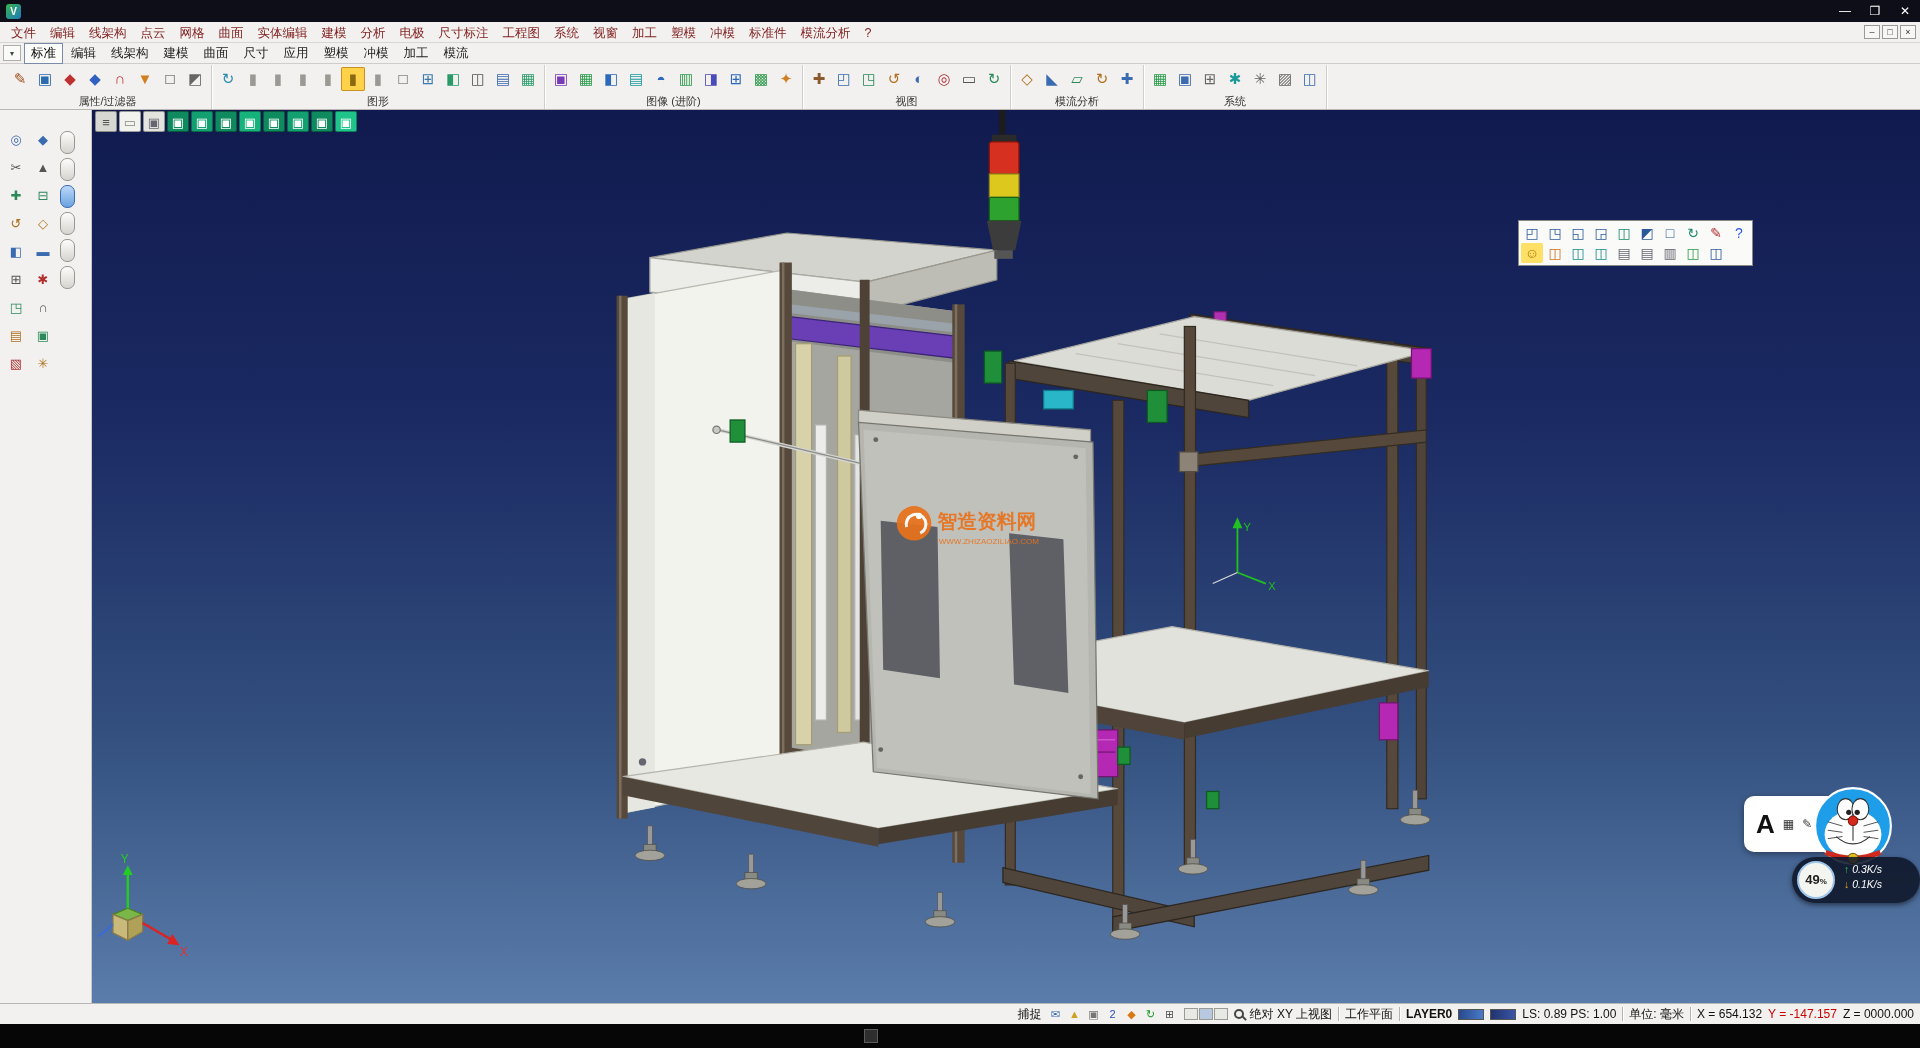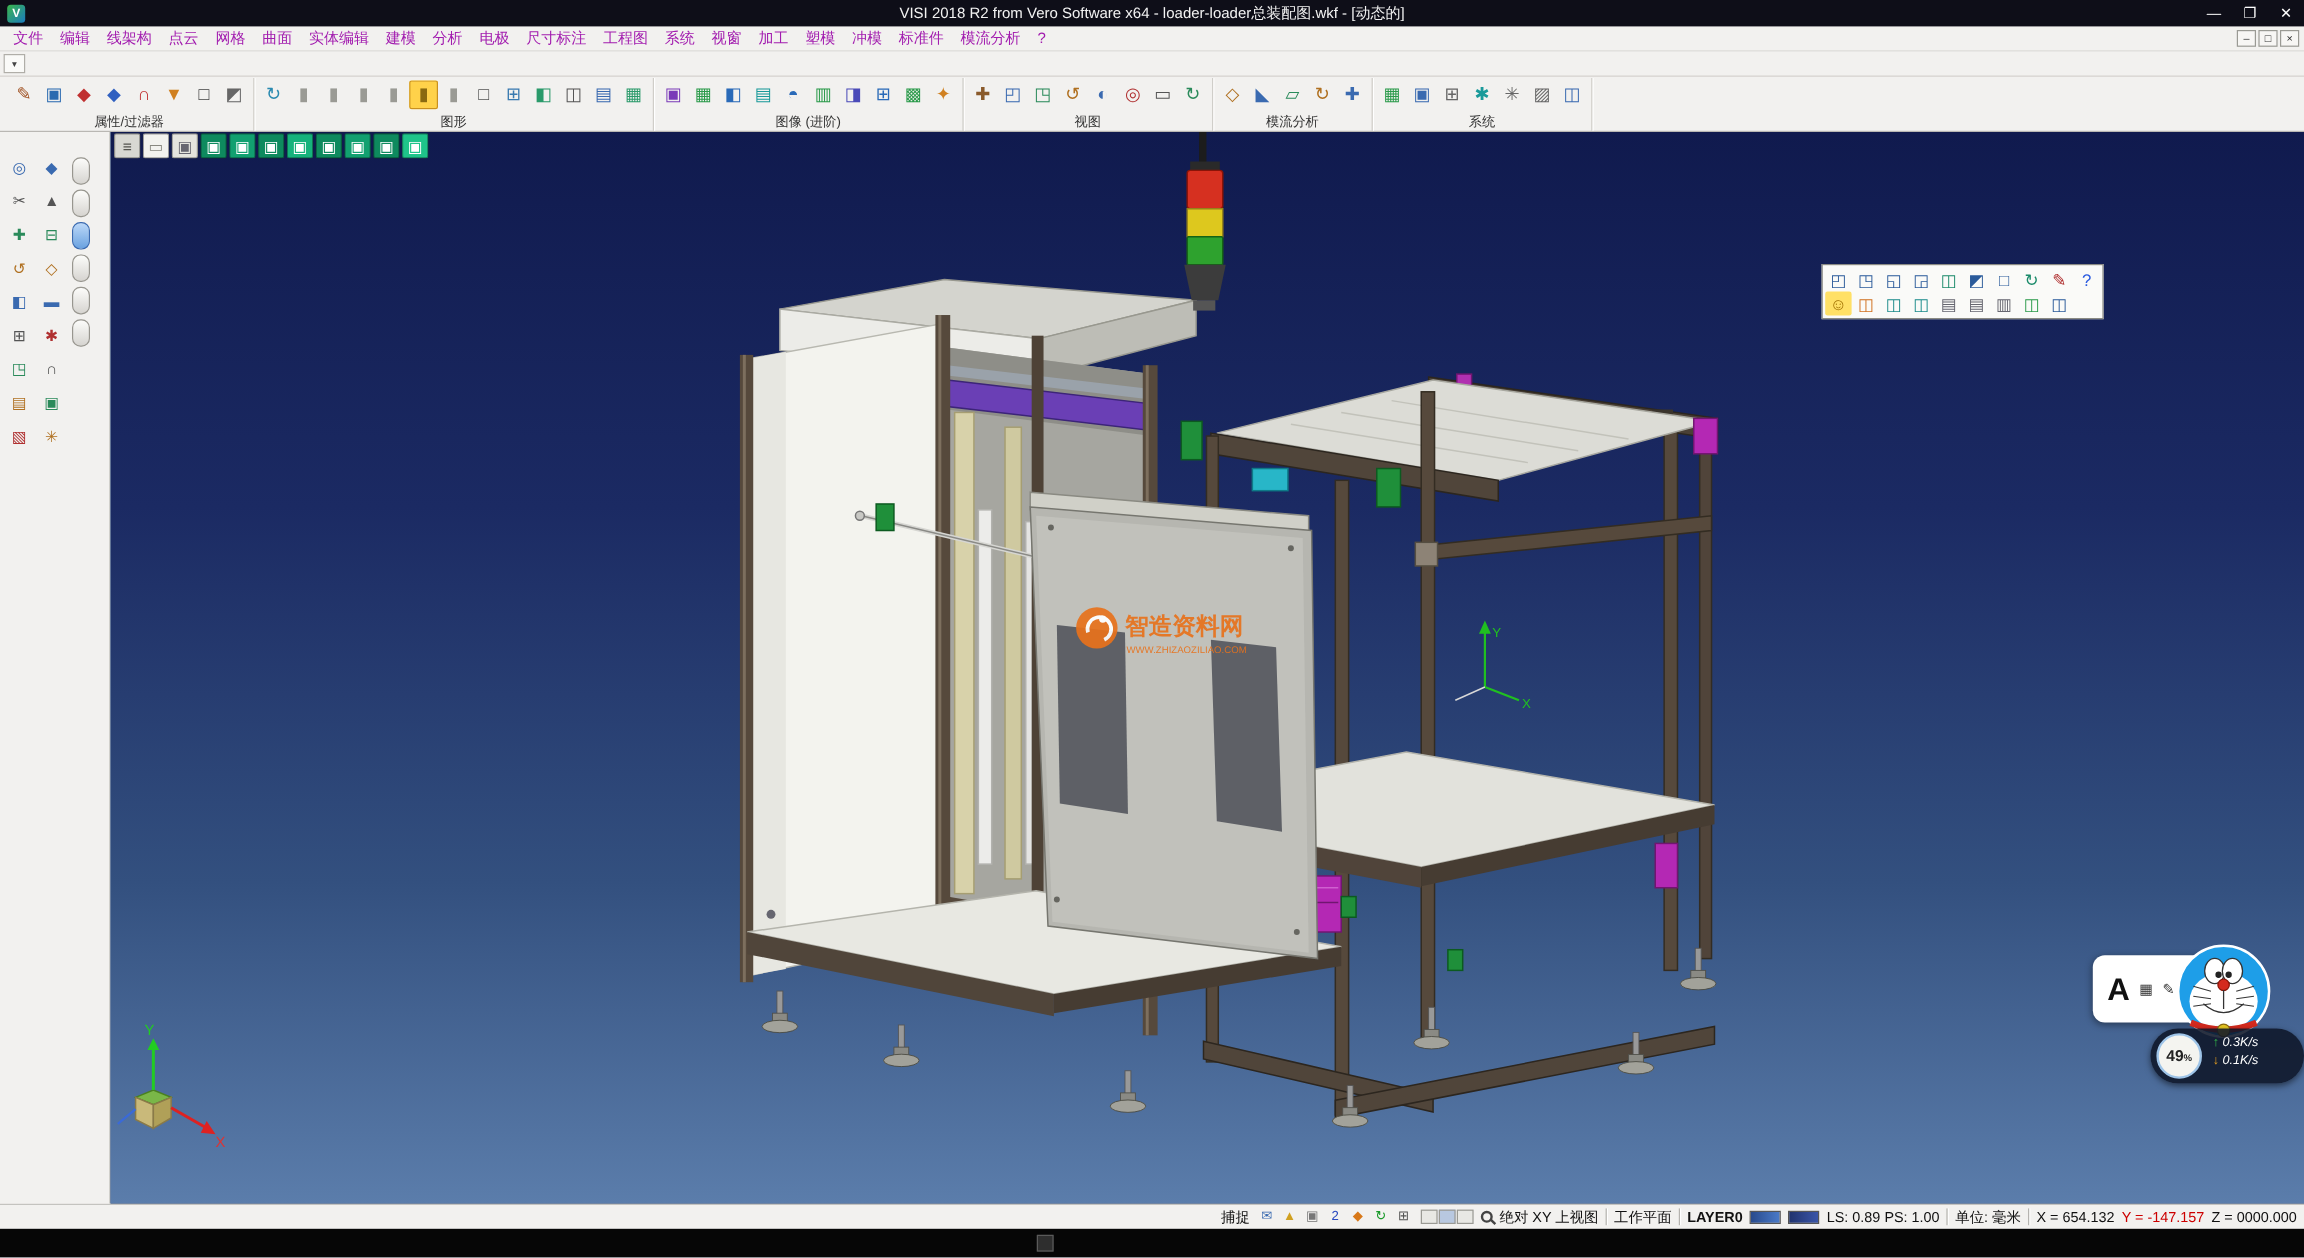--- a/index.html
+++ b/index.html
@@ -10,21 +10,21 @@
   .titlebar{height:22px;background:#0e0e18;display:flex;align-items:center;position:relative;color:#eee;}
   .app-icon{width:15px;height:15px;margin-left:6px;border-radius:3px;
     background:linear-gradient(135deg,#3ab54a,#1a7ac0);color:#fff;font-size:10px;font-weight:bold;
     text-align:center;line-height:15px;}
   .title{position:absolute;left:0;right:0;text-align:center;font-size:12.5px;color:#f2f2f2;}
   .win-controls{margin-left:auto;display:flex;z-index:2;}
   .wc{width:30px;height:22px;text-align:center;line-height:22px;font-size:12px;color:#fff;}
 
   
   .menubar{height:21px;background:#f2f1ef;border-bottom:1px solid #d8d6d2;display:flex;align-items:center;padding-left:4px;}
-  .menu-item{font-size:12.5px;color:#a21caf;padding:2px 7px;}
+  .menu-item{font-size:12.5px;color:#7f1d1d;padding:2px 7px;}
   .mdi-controls{margin-left:auto;display:flex;gap:2px;margin-right:4px;}
   .mdi{width:16px;height:14px;border:1px solid #9a9a94;background:#f7f6f4;font-size:9px;
     text-align:center;line-height:12px;color:#333;}
 
   
   .tabbar{height:21px;background:#f2f1ef;border-bottom:1px solid #cfcdc9;display:flex;align-items:center;padding-left:3px;}
   .tab-dd{width:18px;height:16px;border:1px solid #b0aea8;background:#fafaf8;font-size:8px;
     text-align:center;line-height:15px;color:#444;margin-right:3px;}
   .tab{font-size:12.5px;color:#222;padding:1px 6px;border:1px solid transparent;margin-right:1px;}
   .tab.active{background:#fbfbf9;border:1px solid #7a8aa8;color:#000;}
@@ -96,39 +96,51 @@
 
   
   .taskbar{height:24px;background:#060606;position:relative;}
   .task-item{position:absolute;left:864px;top:5px;width:14px;height:14px;background:#2e2e2e;border:1px solid #5a5a5a;}
 </style>
 </head>
 <body>
 
 <div class="titlebar">
   <span class="app-icon">V</span>
-  <span class="title">VISI 2018 R2 from Vero Software x64 - loader-loader总装配图.wkf - [动态的]</span>
   <span class="win-controls">
     <span class="wc">—</span>
     <span class="wc">❐</span>
     <span class="wc">✕</span>
   </span>
 </div>
 
 <div class="menubar">
   <span id="menu-items"><span class="menu-item">文件</span><span class="menu-item">编辑</span><span class="menu-item">线架构</span><span class="menu-item">点云</span><span class="menu-item">网格</span><span class="menu-item">曲面</span><span class="menu-item">实体编辑</span><span class="menu-item">建模</span><span class="menu-item">分析</span><span class="menu-item">电极</span><span class="menu-item">尺寸标注</span><span class="menu-item">工程图</span><span class="menu-item">系统</span><span class="menu-item">视窗</span><span class="menu-item">加工</span><span class="menu-item">塑模</span><span class="menu-item">冲模</span><span class="menu-item">标准件</span><span class="menu-item">模流分析</span><span class="menu-item">?</span></span>
   <span class="mdi-controls">
     <span class="mdi">–</span>
     <span class="mdi">□</span>
     <span class="mdi">×</span>
   </span>
 </div>
 
 <div class="tabbar">
   <span class="tab-dd">▾</span>
+  <span id="tabs" style="display:flex;">
+      <span class="tab active">标准</span>
+      <span class="tab">编辑</span>
+      <span class="tab">线架构</span>
+      <span class="tab">建模</span>
+      <span class="tab">曲面</span>
+      <span class="tab">尺寸</span>
+      <span class="tab">应用</span>
+      <span class="tab">塑模</span>
+      <span class="tab">冲模</span>
+      <span class="tab">加工</span>
+      <span class="tab">模流</span>
+    </span>
 </div>
 
 <div class="toolbar" id="toolbar-groups">
     <div class="tb-group">
       <div class="tb-icons">
         <span class="tb-icon" style="color: rgb(160, 80, 32);">✎</span>
         <span class="tb-icon" style="color: rgb(42, 106, 176);">▣</span>
         <span class="tb-icon" style="color: rgb(192, 48, 48);">◆</span>
         <span class="tb-icon" style="color: rgb(48, 96, 192);">◆</span>
         <span class="tb-icon" style="color: rgb(192, 48, 48);">∩</span>

